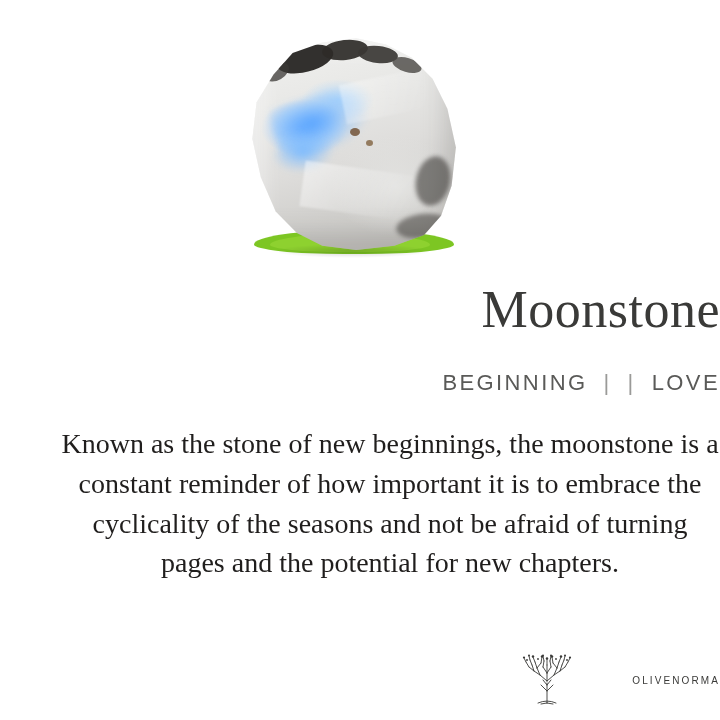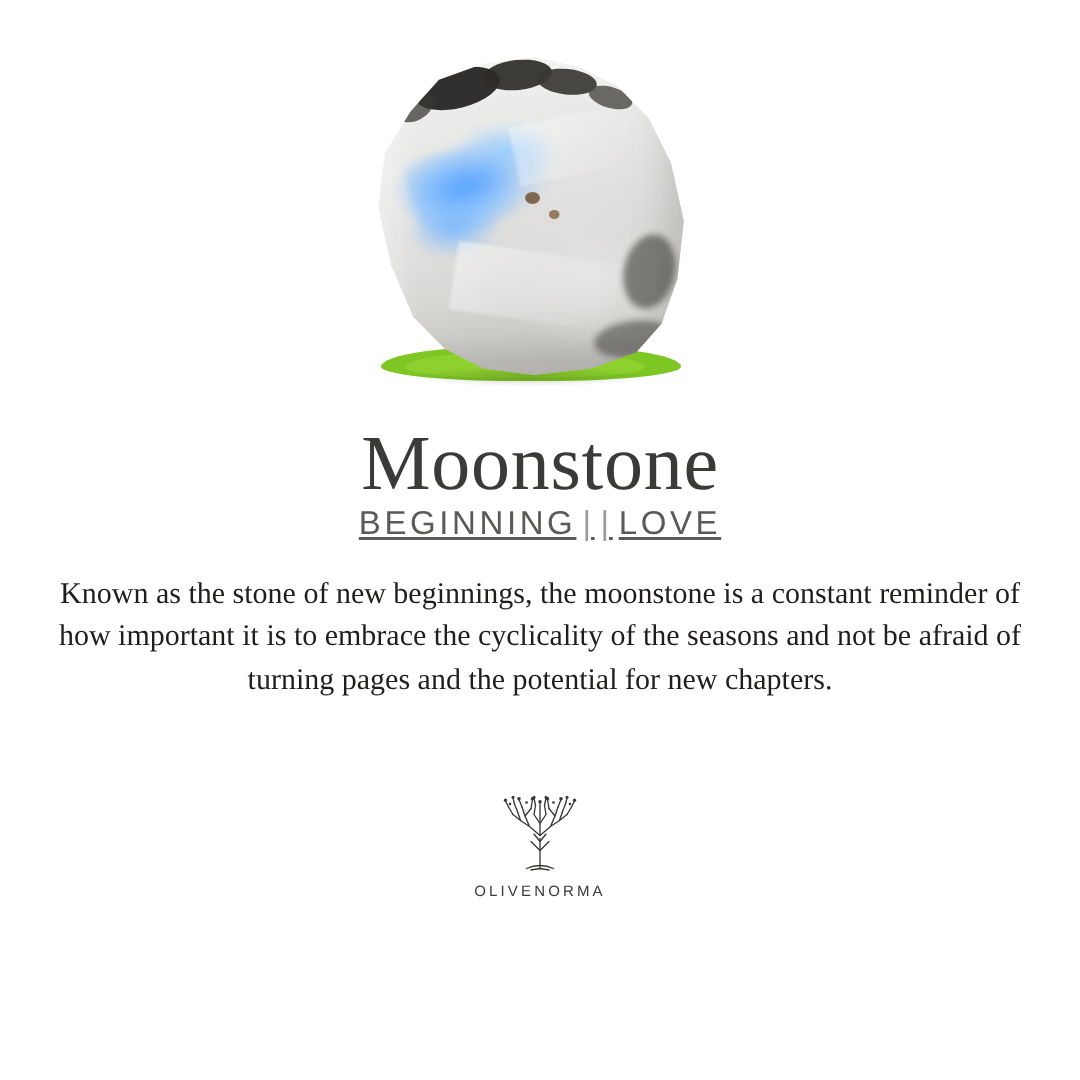--- a/index.html
+++ b/index.html
@@ -14,21 +14,21 @@
     color: #221f1f;
     overflow: hidden;
   }
   .page {
     position: relative;
     width: 720px;
     height: 720px;
     background: #ffffff;
     display: flex;
     flex-direction: column;
-    align-items: center;
+    align-items: flex-end;
   }
 
   
   .stone-area {
     width: 100%;
     height: 280px;
     position: relative;
   }
   .stone-wrap {
     position: absolute;
@@ -129,48 +129,49 @@
   .title {
     font-family: "Liberation Serif", serif;
     font-size: 52px;
     font-weight: 400;
     color: #3a3a38;
     letter-spacing: 0.5px;
     margin: 4px 0 0 0;
     line-height: 1;
   }
   .keywords {
+    margin-top: 34px;
     font-family: "Liberation Sans", sans-serif;
     font-size: 22px;
     letter-spacing: 2.4px;
     color: #5a5a58;
     display: flex;
     align-items: center;
-    gap: 4px;
-    text-decoration: underline;
+    gap: 16px;
   }
   .kw-sep {
     color: #9a9a98;
     font-weight: 300;
   }
   .desc {
     width: 660px;
     text-align: center;
     font-family: "Liberation Serif", serif;
-    font-size: 20px;
+    font-size: 28px;
     line-height: 1.42;
     color: #201e1d;
   }
 
   
   .logo-area {
     margin-top: 36px;
     display: flex;
-    flex-direction: column;
+    flex-direction: row;
     align-items: center;
+    gap: 48px;
   }
   .logo-mark {
     width: 74px;
     height: 60px;
   }
   .logo-text {
     margin-top: 6px;
     font-family: "Liberation Sans", sans-serif;
     font-size: 10px;
     letter-spacing: 2.1px;

